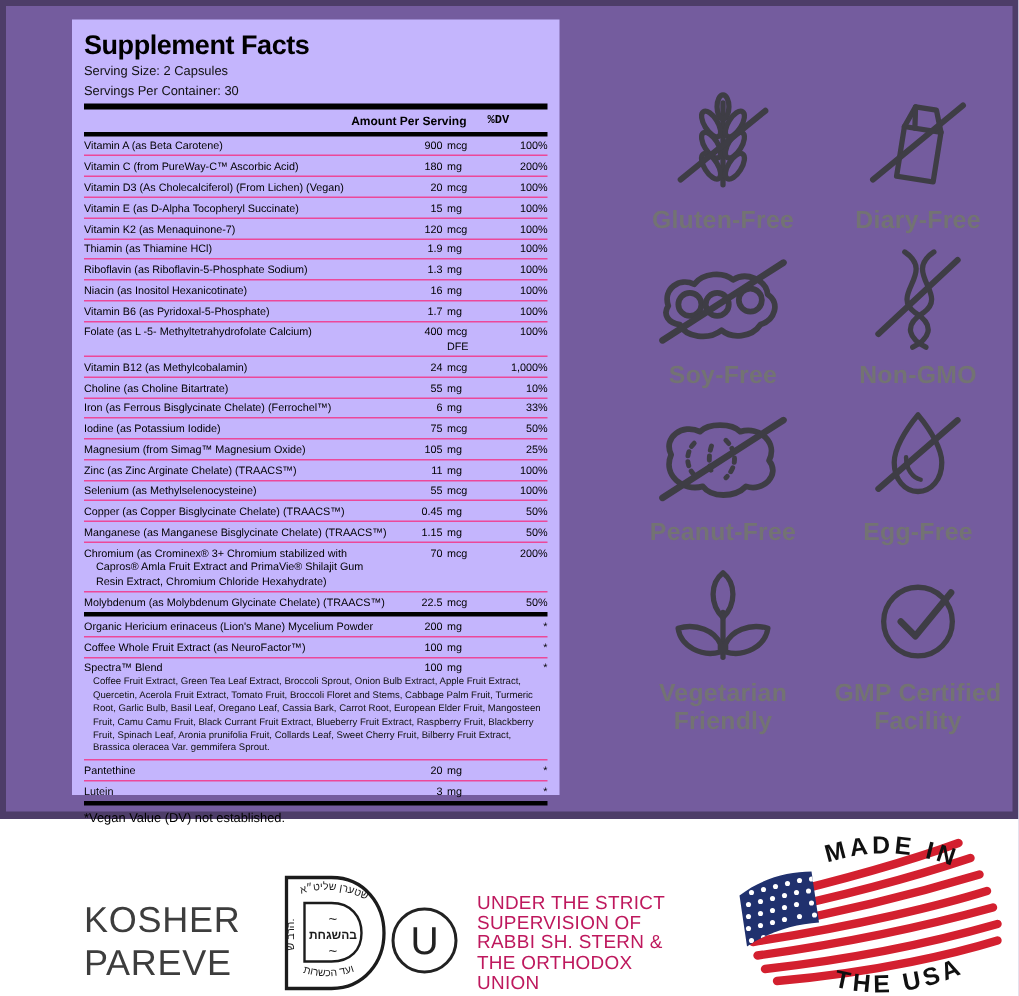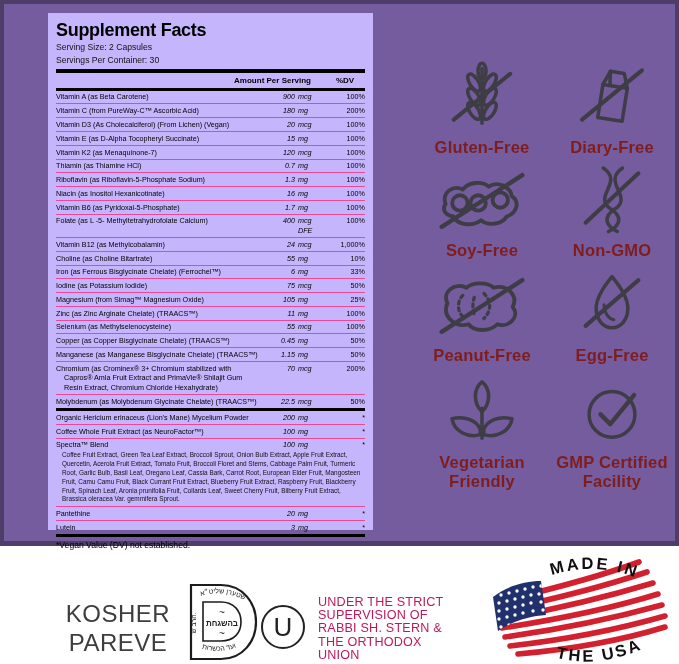--- a/index.html
+++ b/index.html
@@ -14,43 +14,43 @@
   .facts{position:absolute;left:48px;top:13px;width:325px;height:517px;background:#c4b5fd;
          box-sizing:border-box;padding:7px 8px 5px 8px;color:#000;}
   .facts .title{font-size:18px;font-weight:bold;letter-spacing:-0.3px;line-height:20px;}
   .serving{font-size:8.6px;line-height:11px;margin-top:2px;color:#111;}
   .bar1{height:4px;background:#000;margin-top:3px;}
   .bar2{height:2.6px;background:#000;}
   .bar3{height:3.2px;background:#000;}
   .hdr{display:flex;align-items:center;height:15px;font-size:8px;font-weight:bold;}
   .hdr .sp{flex:1;}
   .hdr .a{padding-right:14px;}
-  .hdr .d{width:40px;text-align:center;}
+  .hdr .d{width:40px;text-align:left;font-family:Liberation Mono, monospace;}
   .t-row{border-bottom:1px solid #ec4899;}
   .t-row:last-child{border-bottom:none;}
   .t-line{display:flex;align-items:flex-start;padding:1.8px 0 1.4px;font-size:7.2px;line-height:9.6px;}
   .t-line .nm{flex:1;padding-right:2px;padding-left:8px;text-indent:-8px;}
-  .t-line .amt{width:62px;display:flex;font-style:italic;}
+  .t-line .amt{width:62px;display:flex;}
   .t-line .amt .num{flex:1;text-align:right;}
   .t-line .amt .unit{width:30px;padding-left:3px;box-sizing:border-box;}
   .t-line .dv{width:40px;text-align:right;}
   .sub{font-size:6.4px;line-height:8.8px;padding:0 2px 2px 6px;color:#111;}
   .fnote{font-size:8.6px;padding-top:3.5px;}
 
   
   .badges{position:absolute;left:420px;top:54px;width:254px;display:grid;
           grid-template-columns:1fr 1fr;grid-template-rows:103px 105px 107px auto;column-gap:6px;}
   .badge{display:flex;flex-direction:column;align-items:center;}
   .badge .ic{height:78px;display:flex;align-items:flex-end;justify-content:center;}
-  .badge .lbl{margin-top:6px;font-size:16.5px;font-weight:600;color:#7f1d1d;text-align:center;
+  .badge .lbl{margin-top:6px;font-size:16.5px;font-weight:600;color:#737373;text-align:center;
               line-height:19px;letter-spacing:0.2px;width:122px;}
   .badge svg{stroke:#3e3d45;fill:none;stroke-width:4;stroke-linecap:round;stroke-linejoin:round;}
 
   
-  .kosher{position:absolute;left:56px;top:599px;width:124px;text-align:center;
+  .kosher{position:absolute;left:56px;top:599px;width:124px;text-align:left;
           font-size:24px;line-height:29px;color:#3d3d3d;letter-spacing:0.5px;}
   .seal{position:absolute;left:179px;top:581px;width:80px;height:82px;}
   .ou{position:absolute;left:261px;top:605px;width:44px;height:44px;border:2.6px solid #222;
       border-radius:50%;display:flex;align-items:center;justify-content:center;
       box-sizing:border-box;font-size:26px;color:#222;}
   .superv{position:absolute;left:318px;top:596px;font-size:12.6px;line-height:13.2px;
           color:#be185d;letter-spacing:0.2px;}
   .stamp{position:absolute;left:481px;top:553px;width:198px;height:111px;}
 </style>
 </head>
@@ -119,21 +119,21 @@
               <span class="num">120</span>
               <span class="unit">mcg</span>
             </span>
             <span class="dv">100%</span>
           </div>
         </div>
         <div class="t-row">
           <div class="t-line">
             <span class="nm">Thiamin (as Thiamine HCl)</span>
             <span class="amt">
-              <span class="num">0.7</span>
+              <span class="num">1.9</span>
               <span class="unit">mg</span>
             </span>
             <span class="dv">100%</span>
           </div>
         </div>
         <div class="t-row">
           <div class="t-line">
             <span class="nm">Riboflavin (as Riboflavin-5-Phosphate Sodium)</span>
             <span class="amt">
               <span class="num">1.3</span>

